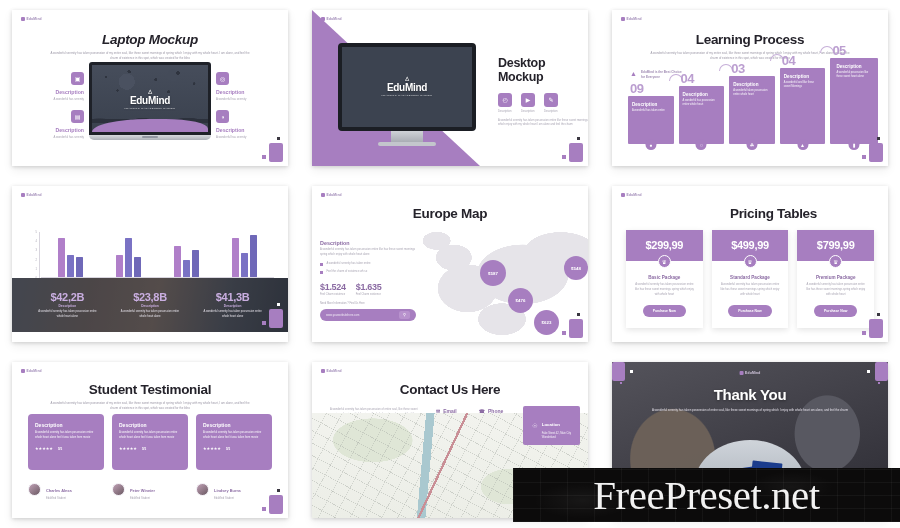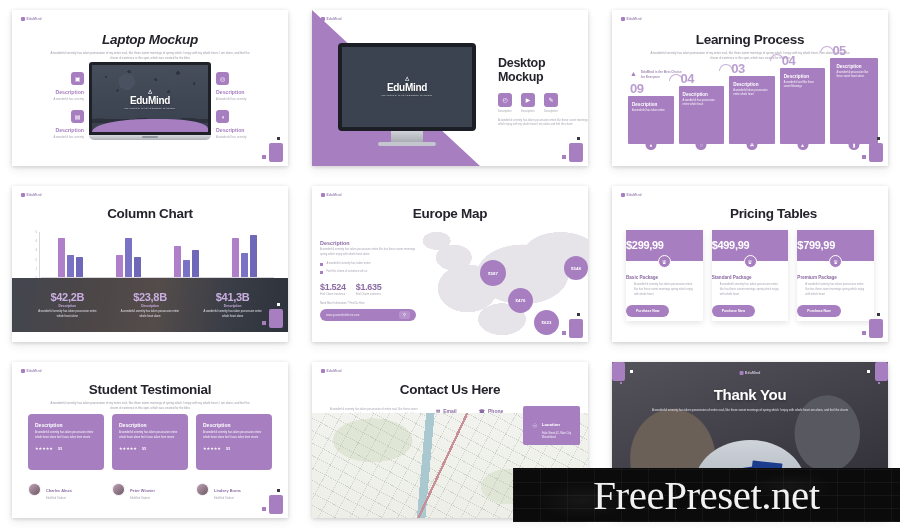--- a/index.html
+++ b/index.html
@@ -173,21 +173,21 @@
   .eu-nums .c { font-size:2.6px; color:#a8a4b2; margin-top:1px;}
   .eu-link { font-size:2.6px; color:#a8a4b2; margin-top:6px;}
   .searchbar { margin-top:4px; height:12px; border-radius:6px; background:#a77ec0;
     display:flex; align-items:center; padding:0 6px; justify-content:space-between; }
   .searchbar .ph { font-size:2.8px; color:#efe7f4; }
   .searchbar .sb { width:11px; height:8px; border-radius:2px; background:#b892cd; color:#fff;
     display:flex; align-items:center; justify-content:center; font-size:4px;}
 
   
   .cards { position:absolute; left:14px; right:14px; top:44px; display:flex; gap:9px; }
-  .card { flex:1; background:#fff; box-shadow:0 2px 6px rgba(0,0,0,.11); text-align:left; padding-bottom:4px;}
+  .card { flex:1; background:#fff; box-shadow:0 2px 6px rgba(0,0,0,.11); text-align:center; padding-bottom:11px;}
   .card .head { background:#a77ec0; color:#fff; font-size:11px; font-weight:700; padding:9px 0 10px; letter-spacing:-.3px;}
   .card .badge { width:13px; height:13px; border-radius:50%; background:#a77ec0; color:#fff; margin:-6px auto 0;
     display:flex; align-items:center; justify-content:center; font-size:5.5px; border:1.2px solid #fff;}
   .card .pname { color:#8b6ba3; font-size:4.6px; font-weight:700; margin-top:7px; }
   .card .ptxt { font-size:2.7px; color:#a8a4b2; line-height:1.8; margin-top:3px; padding:0 8px;}
   .card .btn { display:inline-block; margin-top:7px; background:#a77ec0; color:#fff; font-size:3.4px;
     font-weight:700; padding:4px 10px; border-radius:8px; }
 
   
   .tcards { position:absolute; left:16px; right:16px; top:52px; display:flex; gap:8px; }
@@ -466,21 +466,20 @@
       </div>
     </div>
   </div>
 
   <div class="cell">
     <div class="slide">
       <div class="logo">
         <span class="mark"></span>
         <span>EduMind</span>
       </div>
-      <div class="title" style="margin-top:20px;">Column Chart</div>
 
       <div class="chart">
         <div class="yaxis">
           <span style="top:0%">5</span>
           <span style="top:20%">4</span>
           <span style="top:40%">3</span>
           <span style="top:60%">2</span>
           <span style="top:80%">1</span>
           <span style="top:100%">0</span>
         </div>

